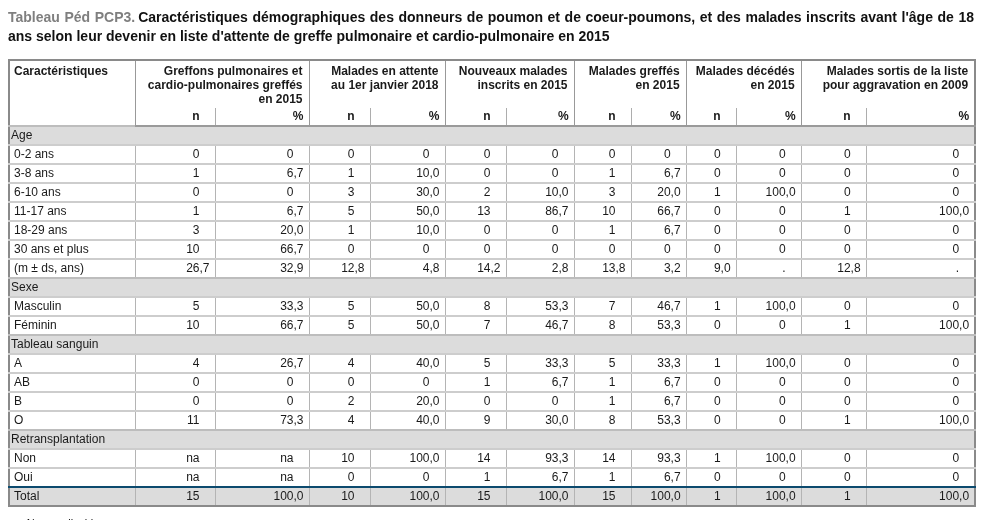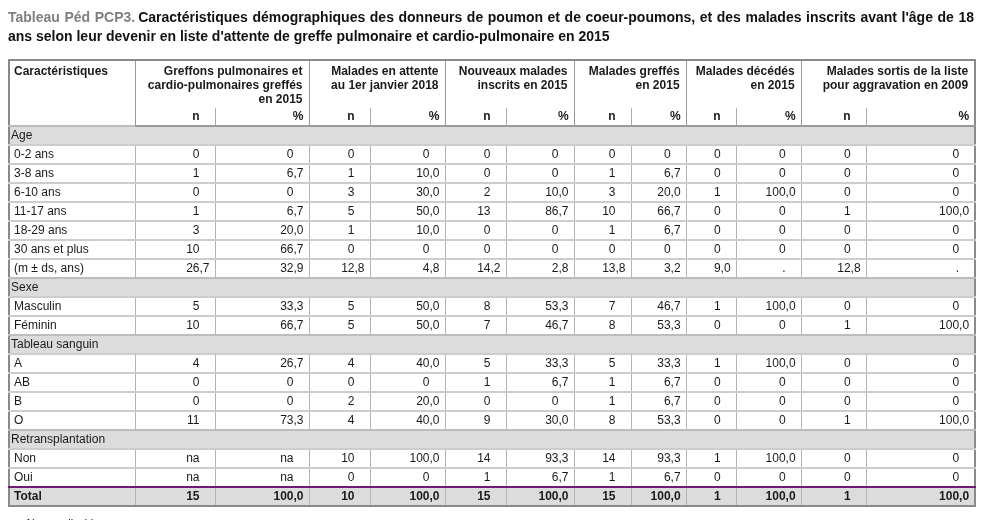--- a/index.html
+++ b/index.html
@@ -19,21 +19,21 @@
   th.sub-pct{text-align:right;padding:1px 5px 2px 2px;border-left:1px solid #adadad;}
   thead tr.sub-row th{border-bottom:2px solid #9a9a9a;}
 
   
   tbody td{border-top:2px solid #cdcdcd;padding-top:1px;padding-bottom:2px;}
   td.band{background:#dcdcdc;font-weight:normal;text-align:left;border-top:2px solid #bdbdbd;}
   td.rowlabel{text-align:left;padding-left:4px;background:#ffffff;}
   td.num{text-align:right;border-left:1px solid #b4b4b4;background:#ffffff;}
   td.int{padding-right:15px;}
   td.dec{padding-right:5px;}
-  tr.total-row td{background:#dcdcdc;font-weight:bold;border-top:2px solid #701a75;}
+  tr.total-row td{background:#dcdcdc;font-weight:normal;border-top:2px solid #0c4a6e;}
 
   .footnotes{margin-top:9px;}
   .footnote{margin:0;font-size:11px;line-height:15px;color:#111111;font-weight:normal;}
 </style>
 </head>
 <body>
 
 <div class="page">
 
   <p class="title"><span class="title-prefix">Tableau Péd PCP3.</span><span>Caractéristiques démographiques des donneurs de poumon et de coeur-poumons, et des malades inscrits avant l'âge de 18 ans selon leur devenir en liste d'attente de greffe pulmonaire et cardio-pulmonaire en 2015</span></p>

